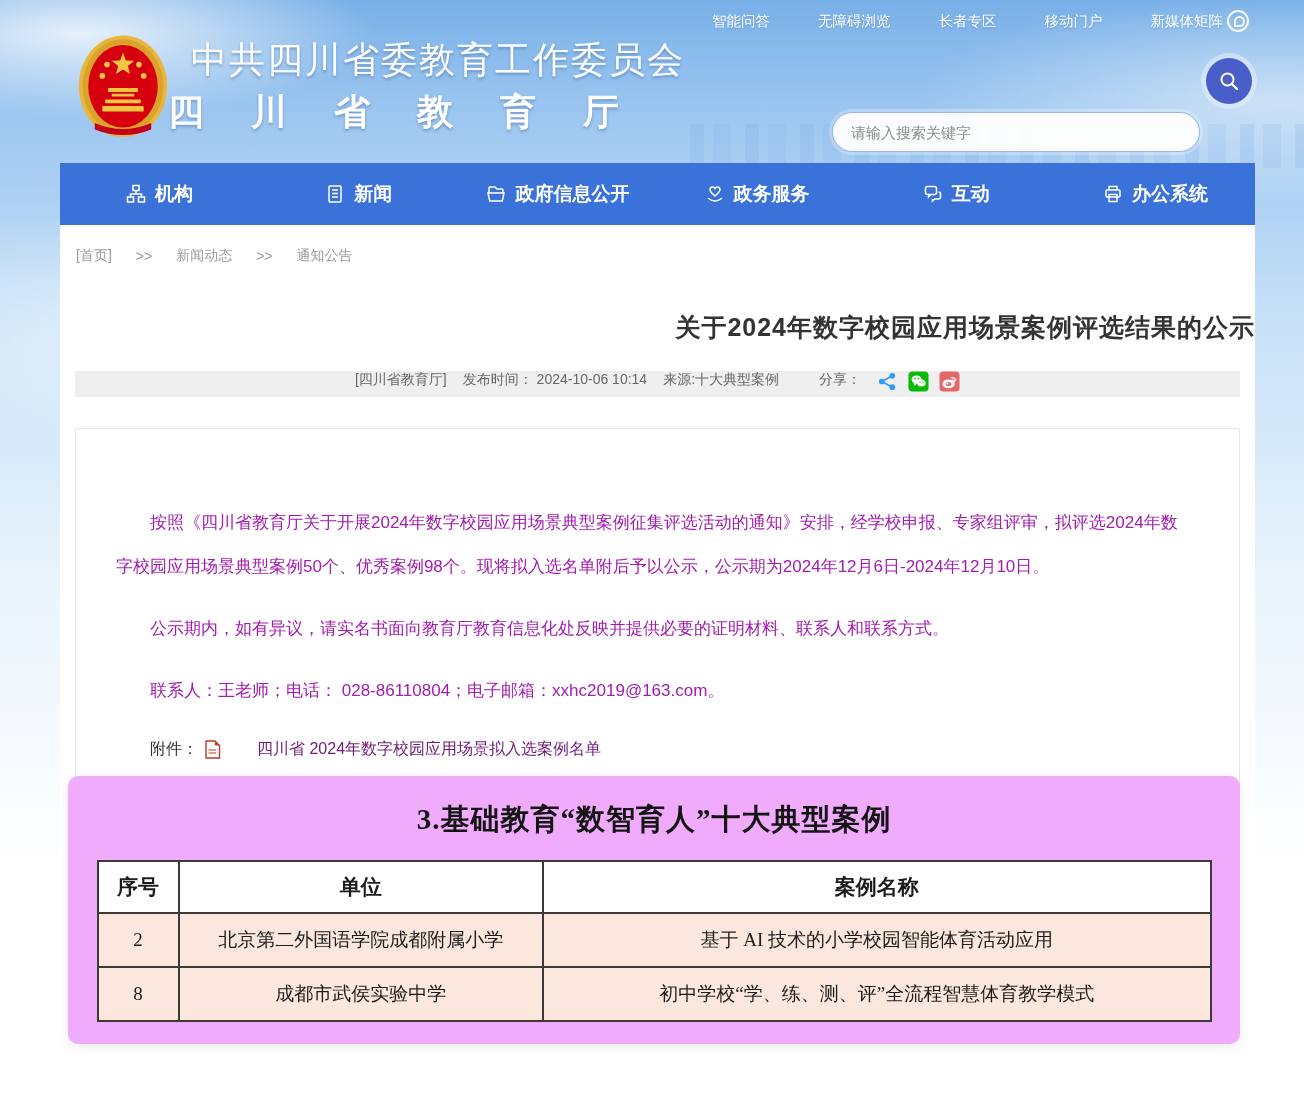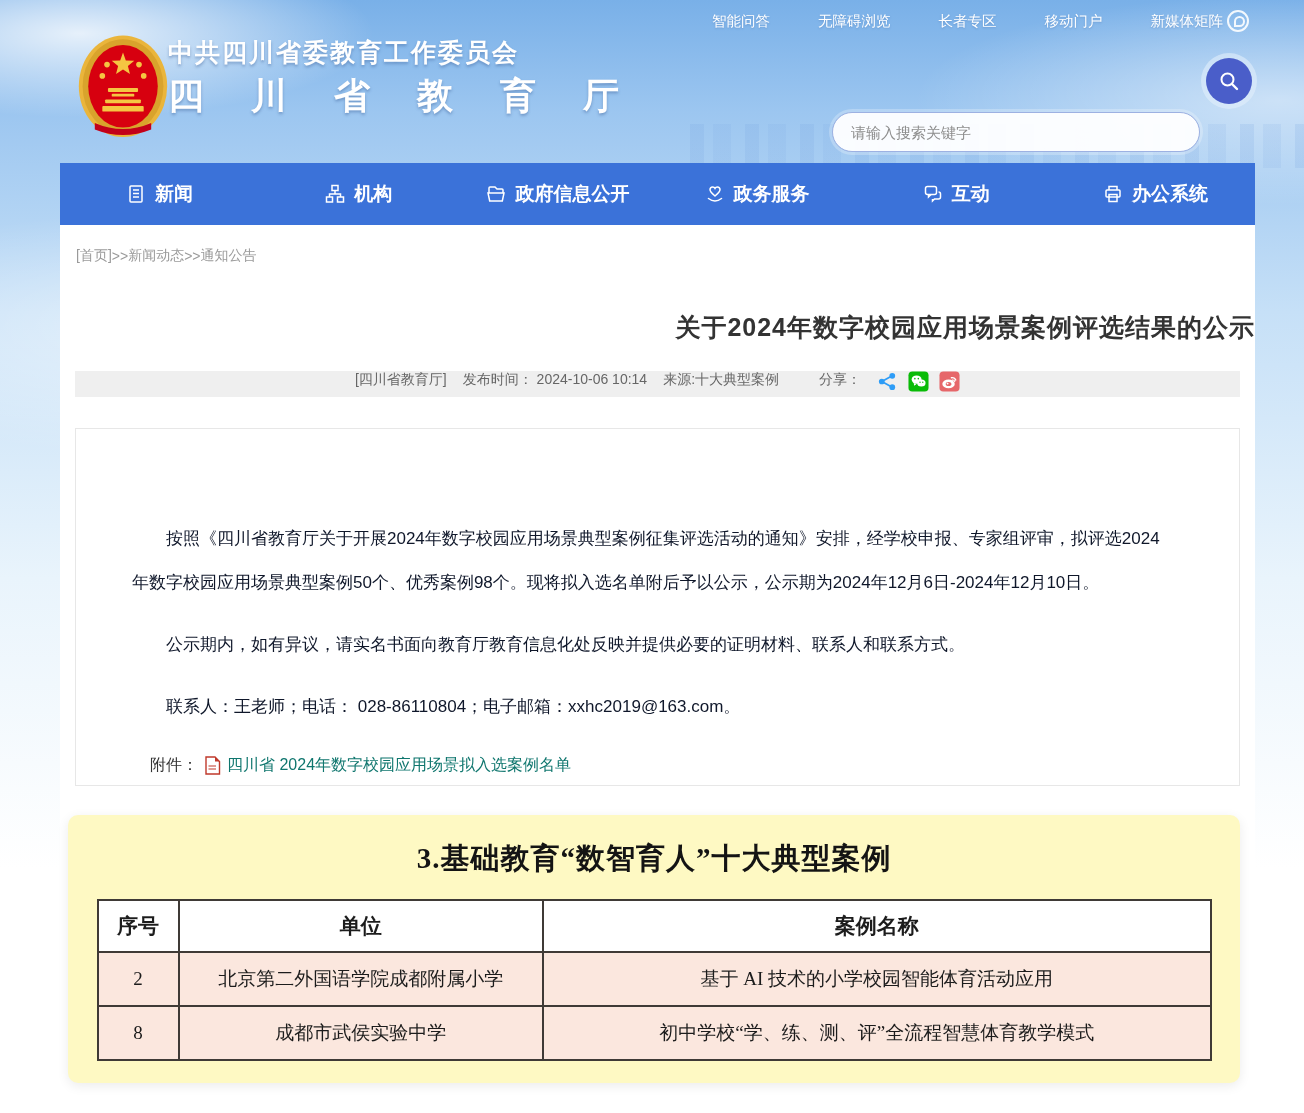--- a/index.html
+++ b/index.html
@@ -34,22 +34,22 @@
   }
   .media-matrix-badge::after{
     content:"";position:absolute;left:5px;top:4px;width:7px;height:7px;
     border:2px solid #fff;border-radius:50% 50% 50% 0;
   }
   
   .header{position:absolute;top:28px;left:60px;width:1195px;height:134px;}
   .emblem{position:absolute;left:16px;top:4px;width:94px;height:116px;}
   .titles{position:absolute;left:108px;top:8px;}
   .title-line1{
-    font-size:25px;font-weight:bold;color:#fff;letter-spacing:2px;
-    text-shadow:0 2px 3px rgba(60,95,150,.45);white-space:nowrap;
+    font-size:36px;font-weight:normal;color:#fff;letter-spacing:2px;
+    text-shadow:0 2px 3px rgba(60,95,150,.45);white-space:nowrap;margin-left:23px;
   }
   .title-line2{
     font-size:36px;font-weight:bold;color:#fff;letter-spacing:47px;
     text-shadow:0 2px 3px rgba(60,95,150,.45);white-space:nowrap;margin-top:3px;
   }
   .skyline{
     position:absolute;top:96px;left:630px;width:625px;height:44px;opacity:.55;
     background:
       repeating-linear-gradient(90deg, rgba(120,165,225,.35) 0 14px, rgba(255,255,255,0) 14px 23px,
         rgba(120,165,225,.25) 23px 41px, rgba(255,255,255,0) 41px 55px);
@@ -78,53 +78,53 @@
     color:#fff;font-size:19px;font-weight:bold;cursor:pointer;white-space:nowrap;
   }
   .nav-icon{width:20px;height:20px;display:block;}
   
   .main{
     position:absolute;top:225px;left:60px;width:1195px;height:888px;
     background:#fff;
   }
   .breadcrumb{
     position:absolute;top:22px;left:16px;font-size:14px;color:#9a9a9a;
-    display:flex;gap:0;align-items:center;
+    display:flex;gap:24px;align-items:center;
   }
   .breadcrumb a{color:#9a9a9a;text-decoration:none;cursor:pointer;}
   .article-title{
     position:absolute;top:86px;left:0;width:100%;text-align:right;
     font-size:25px;font-weight:bold;color:#333;letter-spacing:1px;
   }
   .meta-bar{
     position:absolute;top:146px;left:15px;right:15px;height:26px;background:#efefef;
     display:flex;align-items:flex-start;justify-content:center;gap:16px;
     font-size:14px;color:#666;
   }
   .meta-bar .share-icons{display:flex;gap:10px;align-items:center;}
   .share-icon{width:21px;height:21px;display:block;cursor:pointer;}
   
   .article-body{
     position:absolute;top:203px;left:15px;right:15px;height:358px;
     border:1px solid #e7e7e7;background:#fff;box-sizing:border-box;
     padding:72px 48px 0 40px;
   }
   .article-body p{
-    margin:16px;font-size:17px;color:#0f172a;line-height:44px;text-indent:2em;
+    margin:0;font-size:17px;color:#a21caf;line-height:44px;text-indent:2em;
   }
   .article-body p + p{margin-top:18px;}
   .attachment-line{
     margin:26px 0 0 34px;font-size:16px;color:#333;
     display:flex;align-items:center;gap:4px;
   }
-  .attachment-line a{color:#0f766e;text-decoration:none;cursor:pointer;}
+  .attachment-line a{color:#701a75;text-decoration:none;cursor:pointer;margin-left:30px;}
   .pdf-icon{width:17px;height:19px;display:block;margin:0 2px;}
   
   .case-card{
-    position:absolute;top:590px;left:8px;right:15px;height:268px;background:#fef9c3;
+    position:absolute;top:551px;left:8px;right:15px;height:268px;background:#f0abfc;
     border-radius:10px;box-shadow:0 3px 12px rgba(0,0,0,.08);box-sizing:border-box;
   }
   .case-title{
     margin-top:24px;text-align:center;
     font-family:"Liberation Serif","DejaVu Serif",serif;
     font-weight:bold;font-size:29px;color:#141414;letter-spacing:1px;
   }
   table.case-table{
     margin:20px auto 0;border-collapse:collapse;width:1115px;
     font-family:"Liberation Serif","DejaVu Serif",serif;
@@ -189,36 +189,36 @@
         <circle cx="9.5" cy="9.5" r="6" fill="none" stroke="#fff" stroke-width="2"></circle>
         <line x1="14" y1="14" x2="19" y2="19" stroke="#fff" stroke-width="2.4" stroke-linecap="round"></line>
       </svg>
     </button>
   </div>
 
   <div class="navbar">
     <div class="nav-item">
       <svg class="nav-icon" viewBox="0 0 20 20">
         <g fill="none" stroke="#fff" stroke-width="1.5">
-          <rect x="4" y="2" width="12" height="16" rx="1"></rect>
-          <path d="M7 6 H13 M7 9.5 H13 M7 13 H13"></path>
-        </g>
-      </svg>
-      <span>新闻</span>
-    </div>
-    <div class="nav-item">
-      <svg class="nav-icon" viewBox="0 0 20 20">
-        <g fill="none" stroke="#fff" stroke-width="1.5">
           <rect x="7" y="1.5" width="6" height="5"></rect>
             <rect x="1.5" y="13" width="6" height="5"></rect>
             <rect x="12.5" y="13" width="6" height="5"></rect>
           <path d="M10 6.5 V10 M4.5 13 V10 H15.5 V13"></path>
         </g>
       </svg>
       <span>机构</span>
+    </div>
+    <div class="nav-item">
+      <svg class="nav-icon" viewBox="0 0 20 20">
+        <g fill="none" stroke="#fff" stroke-width="1.5">
+          <rect x="4" y="2" width="12" height="16" rx="1"></rect>
+          <path d="M7 6 H13 M7 9.5 H13 M7 13 H13"></path>
+        </g>
+      </svg>
+      <span>新闻</span>
     </div>
     <div class="nav-item">
       <svg class="nav-icon" viewBox="0 0 20 20">
         <g fill="none" stroke="#fff" stroke-width="1.5">
           <path d="M3 9 V4 a1 1 0 0 1 1-1 h5 l2 2 h5 a1 1 0 0 1 1 1 v3"></path>
           <path d="M2 9 H18 L16.3 17 H3.7 Z"></path>
         </g>
       </svg>
       <span>政府信息公开</span>
     </div>

